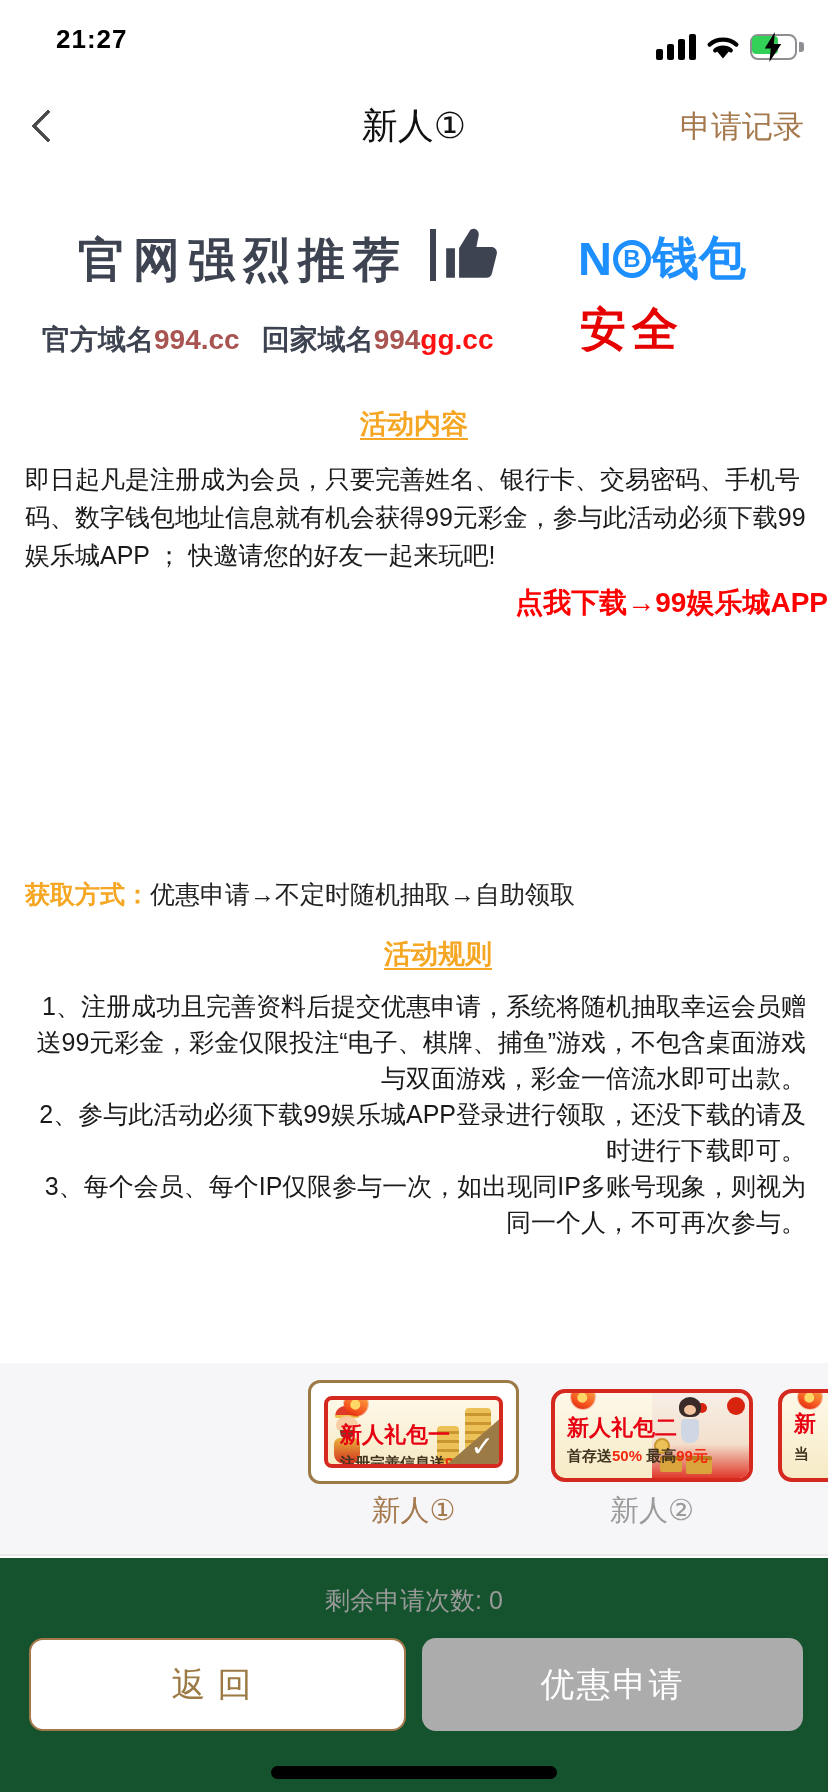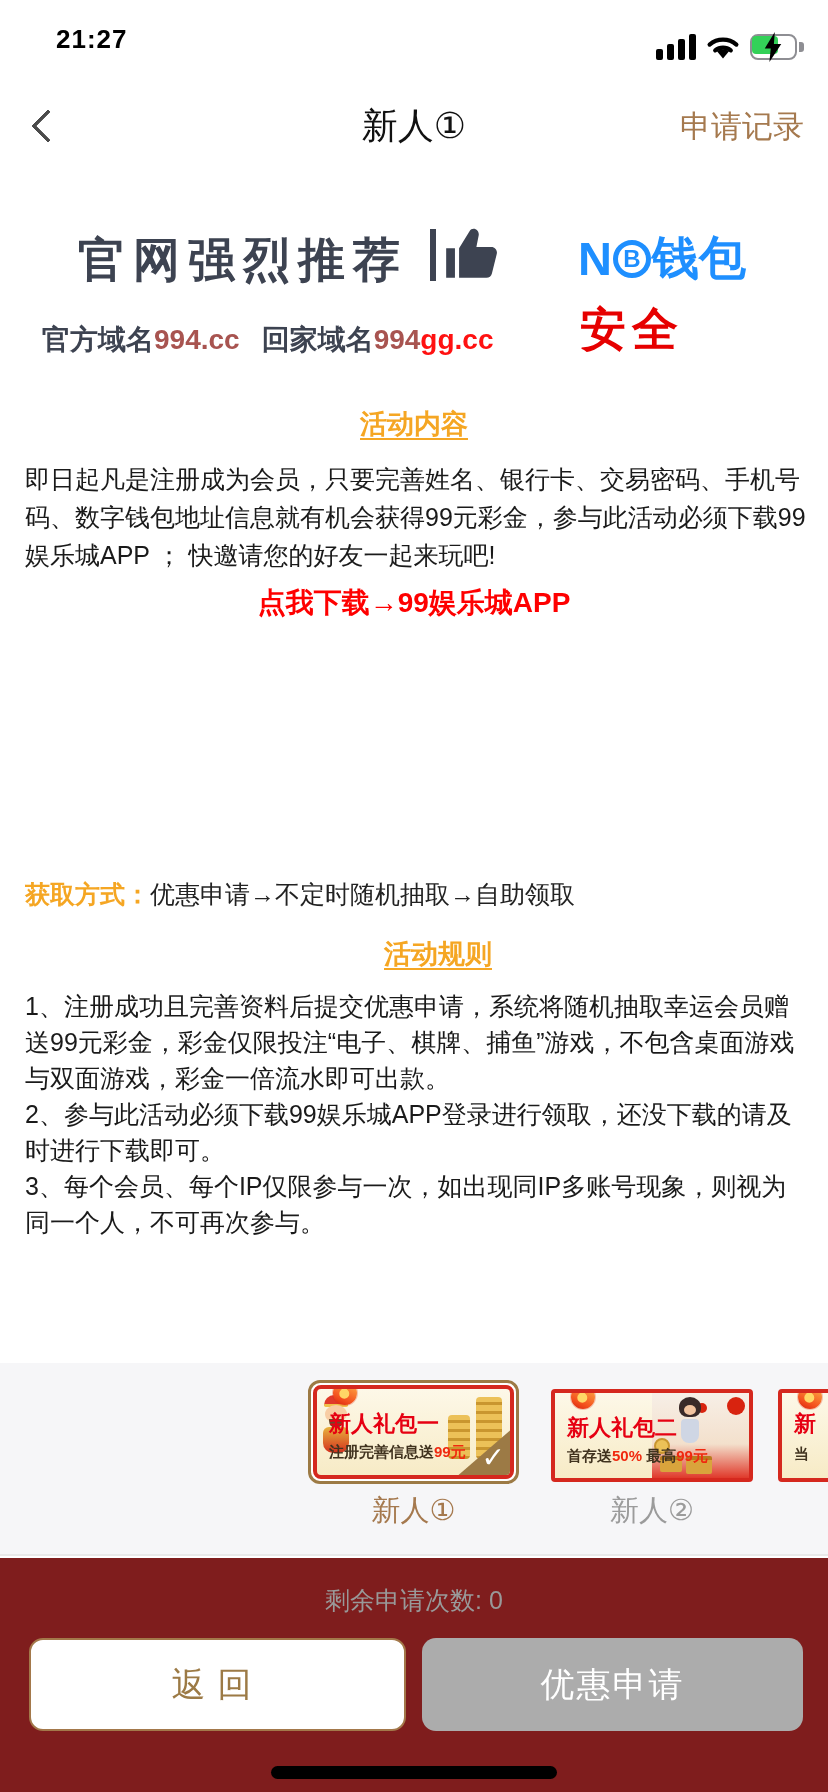--- a/index.html
+++ b/index.html
@@ -40,42 +40,42 @@
   .dm-val{color:#a85450;}
   .dm-val2{color:#ff1111;}
   .dm-gap{display:inline-block;width:22px;}
 
   
   .sec-title{position:absolute;left:0;right:0;text-align:center;font-size:27px;font-weight:bold;color:#f5a623;}
   .sec-title span{text-decoration:underline;text-underline-offset:5px;}
   .t-content{top:406px;}
   .t-rules{top:936px;padding-left:48px;}
   .para{position:absolute;top:460px;left:25px;right:22px;font-size:25px;line-height:38px;color:#1a1a1a;}
-  .download{position:absolute;top:584px;left:0;right:0;text-align:center;font-size:28px;font-weight:bold;color:#fe0000;cursor:pointer;}
+  .download{position:absolute;top:584px;left:0;right:0;text-align:right;font-size:28px;font-weight:bold;color:#fe0000;cursor:pointer;}
 
   
   .promo-table{position:absolute;top:637px;left:25px;width:782px;border-collapse:collapse;table-layout:fixed;}
   .promo-table col.c1{width:203px}.promo-table col.c2{width:211px}
   .promo-table col.c3{width:190px}.promo-table col.c4{width:178px}
   .promo-table th,.promo-table td{border:2px solid #ff2222;text-align:center;vertical-align:middle;}
   .promo-table th{background:#ffffcc;color:#f50000;font-size:25px;font-weight:bold;height:36px;padding:2px 0;}
   .promo-table td{font-size:25px;color:#111;height:189px;line-height:37px;white-space:pre-line;padding:6px 0;}
 
   .acquire{position:absolute;top:878px;left:25px;font-size:25px;font-weight:bold;}
   .acq-label{color:#f5a623;}
   .acq-value{color:#222;font-weight:normal;}
 
-  .rules{position:absolute;top:988px;left:25px;right:22px;font-size:25px;line-height:36px;color:#1a1a1a;}
+  .rules{position:absolute;top:988px;left:25px;right:22px;font-size:25px;line-height:36px;color:#1a1a1a;text-align:right;}
   .rules p{margin:0;}
 
   
   .strip{position:absolute;top:1363px;left:0;width:100%;height:193px;background:#f6f6f8;border-bottom:2px solid #e9e9e9;overflow:hidden;}
-  .card{position:absolute;border:4px solid #d5281e;border-radius:4px;background:linear-gradient(180deg,#fdf8e8,#f7ebc6);overflow:hidden;cursor:pointer;}
+  .card{position:absolute;border:4px solid #d5281e;border-radius:14px;background:linear-gradient(180deg,#fdf8e8,#f7ebc6);overflow:hidden;cursor:pointer;}
   .card .art{position:absolute;right:0;top:0;bottom:0;}
-  .card-sel-wrap{position:absolute;left:308px;top:17px;width:211px;height:104px;border:3px solid #9c7a45;border-radius:12px;background:#fff;padding:2px;cursor:pointer;overflow:hidden;}
+  .card-sel-wrap{position:absolute;left:308px;top:17px;width:211px;height:104px;border:3px solid #9c7a45;border-radius:12px;background:#fff;padding:13px;cursor:pointer;overflow:hidden;}
   .card1{position:relative;width:100%;height:100%;border:4px solid #d5281e;border-radius:8px;background:linear-gradient(180deg,#fdf8e8,#f7ebc6);overflow:hidden;}
   .card2{left:551px;top:26px;width:202px;height:93px;}
   .card3{left:778px;top:26px;width:70px;height:93px;}
   .card-title{position:absolute;left:12px;top:20px;font-size:22px;font-weight:bold;color:#e60012;white-space:nowrap;}
   .card-sub{position:absolute;left:12px;top:54px;font-size:15px;font-weight:bold;color:#41331f;white-space:nowrap;}
   .card-sub .hl{color:#f0290f;}
   .card3 .card-title{top:16px;}
   .card3 .card-sub{top:52px;}
   .flame{position:absolute;left:16px;top:-8px;width:24px;height:24px;background:linear-gradient(160deg,#ffb84a,#f4511e 70%,#d8230f);border-radius:3px 50% 50% 50%;transform:rotate(45deg);box-shadow:0 0 0 1px rgba(216,35,15,.25);}
   .flame::after{content:"";position:absolute;left:7px;top:8px;width:10px;height:10px;background:#ffd766;border-radius:2px 50% 50% 50%;}
@@ -97,21 +97,21 @@
   .g2{left:34px;bottom:4px;width:26px;height:18px;}
   .coin-round{position:absolute;left:2px;bottom:24px;width:16px;height:16px;border-radius:50%;background:#ecc158;border:2px solid #c9962f;}
   .orn{position:absolute;right:4px;top:4px;width:18px;height:18px;border-radius:50%;background:#d8230f;box-shadow:-34px 2px 0 -4px #d8230f;}
   .check-badge{position:absolute;right:-3px;bottom:-3px;width:58px;height:50px;background:#9c7a45;clip-path:polygon(100% 0,100% 100%,0 100%);}
   .check-badge span{position:absolute;right:8px;bottom:4px;color:#fff;font-size:28px;font-weight:bold;}
   .card-label{position:absolute;top:128px;text-align:center;font-size:29px;cursor:pointer;}
   .lbl1{left:308px;width:211px;color:#a5794e;}
   .lbl2{left:551px;width:202px;color:#9b9b9b;}
 
   
-  .footer{position:absolute;top:1558px;left:0;width:100%;height:234px;background:#7f1d1d;}
+  .footer{position:absolute;top:1558px;left:0;width:100%;height:234px;background:#14532d;}
   .remaining{position:absolute;top:26px;left:0;right:0;text-align:center;font-size:25px;color:#999;}
   .btn{position:absolute;top:80px;height:93px;border-radius:14px;font-size:34px;display:flex;align-items:center;justify-content:center;cursor:pointer;}
   .btn-back{left:29px;width:377px;background:#fff;border:2px solid #a3784a;color:#9c7a45;letter-spacing:12px;}
   .btn-apply{left:422px;width:381px;background:#acacac;color:#fff;border:none;letter-spacing:2px;}
   .home-indicator{position:absolute;bottom:13px;left:50%;transform:translateX(-50%);width:286px;height:13px;border-radius:7px;background:#000;cursor:pointer;}
 </style>
 </head>
 <body>
 
 <div id="phone">

